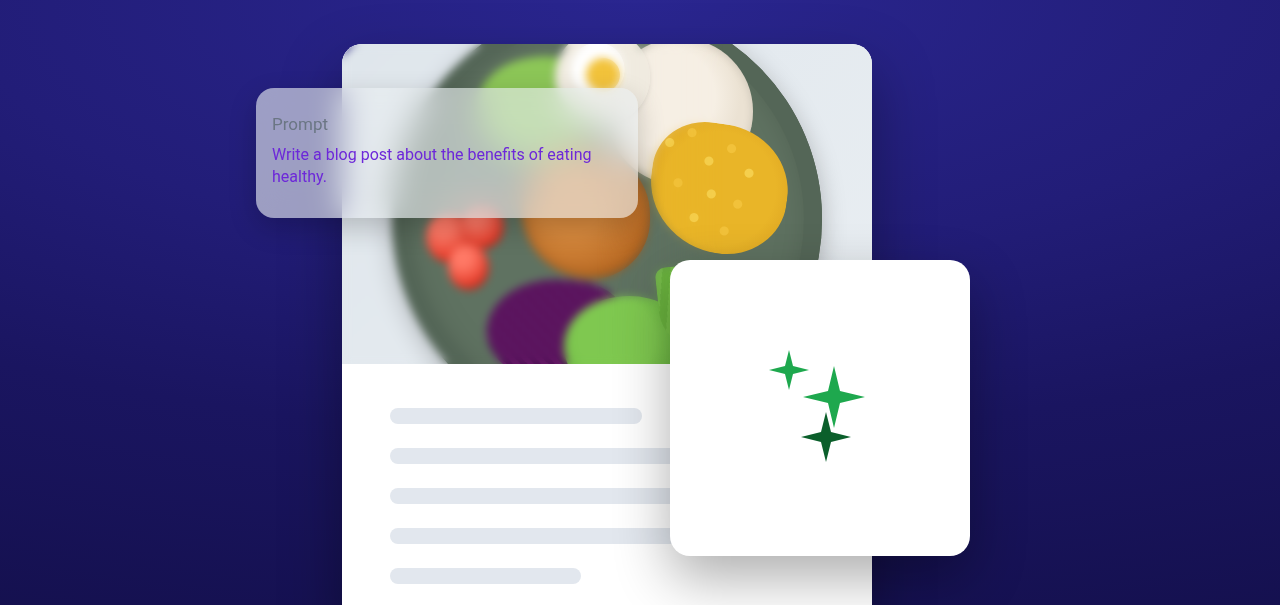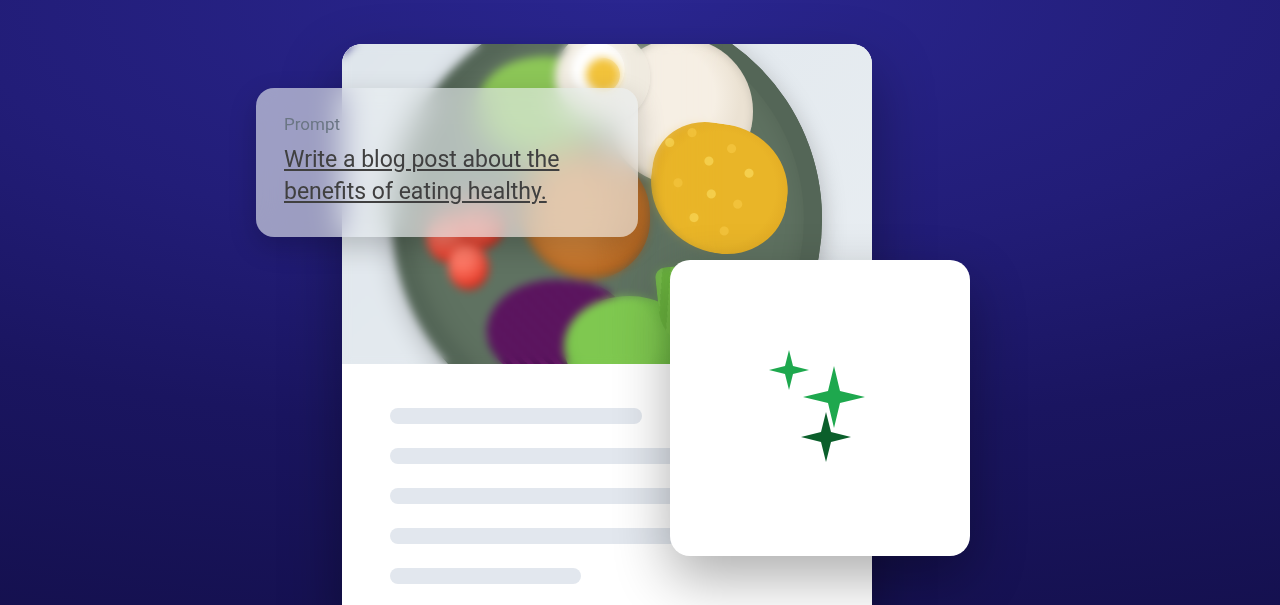--- a/index.html
+++ b/index.html
@@ -123,40 +123,39 @@
   .body-lines .line:nth-child(3){ width:82%; }
   .body-lines .line:nth-child(4){ width:90%; }
   .body-lines .line:nth-child(5){ width:44%; }
 
   
   .prompt-card {
     position:absolute;
     left: 256px;
     top: 88px;
     width: 382px;
-    padding: 26px 28px 30px;
+    padding: 26px 16px 30px;
     border-radius: 18px;
     background: rgba(233,237,241,0.62);
     backdrop-filter: blur(16px);
     -webkit-backdrop-filter: blur(16px);
     box-shadow: 0 10px 28px rgba(0,0,0,0.20);
   }
   .prompt-label {
     font-size: 17px;
     color: #6b7684;
     margin-bottom: 10px;
     font-weight: 400;
   }
   .prompt-text {
-    font-size: 23px;
+    font-size: 16px;
     line-height: 1.38;
-    color: #404040;
+    color: #6d28d9;
     font-weight: 400;
     outline: none;
-    text-decoration: underline;
   }
 
   
   .ai-card {
     position:absolute;
     left: 670px;
     top: 260px;
     width: 300px;
     height: 296px;
     background:#ffffff;

